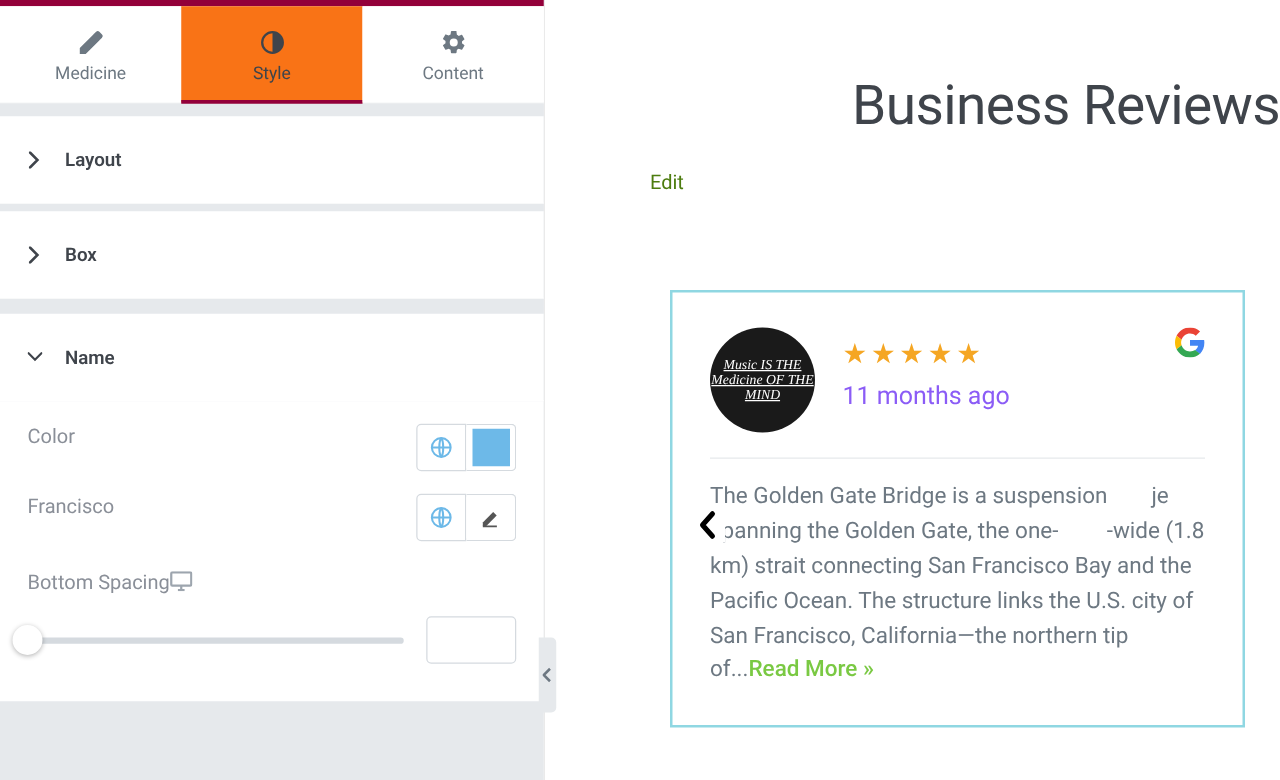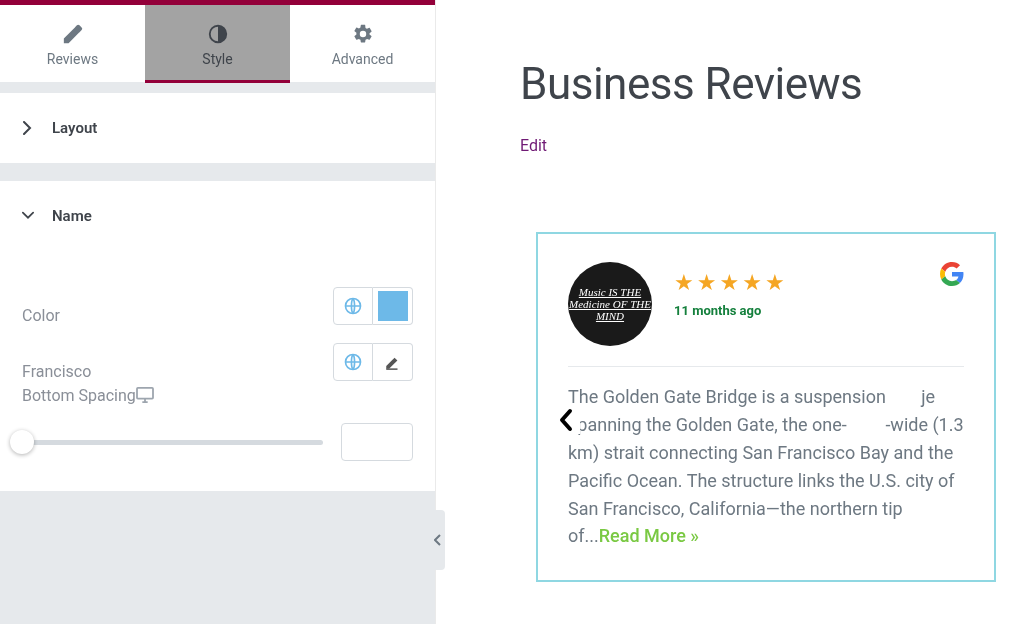--- a/index.html
+++ b/index.html
@@ -4,36 +4,36 @@
   <style>
     * { margin: 0; padding: 0; box-sizing: border-box; }
     html, body { width: 1024px; height: 624px; overflow: hidden; font-family: -apple-system, BlinkMacSystemFont, "Segoe UI", Roboto, Helvetica, Arial, sans-serif; background: #fff; }
     .app { display: flex; width: 1024px; height: 624px; }
 
     
     .panel { width: 436px; height: 624px; background: #fff; display: flex; flex-direction: column; border-right: 1px solid #eaeaea; position: relative; }
     .panel-topbar { height: 5px; background: #93003a; }
     .tabs { display: flex; height: 78px; border-bottom: 1px solid #e6e9ec; }
     .tab { flex: 1; display: flex; flex-direction: column; align-items: center; justify-content: center; gap: 3px; cursor: pointer; color: #6d7882; background: #fff; position: relative; }
-    .tab.active { background: #a3a3a3; color: #333; }
+    .tab.active { background: #f97316; color: #333; }
     .tab.active::after { content: ""; position: absolute; bottom: -1px; left: 0; right: 0; height: 3px; background: #93003a; }
     .tab .icon-wrap { width: 28px; height: 28px; display: flex; align-items: center; justify-content: center; }
     .tab-label { font-size: 14px; color: #6d7882; }
     .tab.active .tab-label { color: #3f444b; }
 
     .panel-body { flex: 1; overflow: hidden; background: #e6e9ec; }
     .blank-strip { height: 10px; background: #e6e9ec; }
 
     .section-head { display: flex; align-items: center; height: 70px; padding: 0 22px; background: #fff; cursor: pointer; border-bottom: 1px solid #fff; }
     .section-gap { height: 6px; background: #e6e9ec; }
     .section-head .caret { width: 12px; margin-right: 18px; display: flex; align-items: center; justify-content: center; }
     .section-head .title { font-size: 15px; font-weight: 600; color: #3f444b; }
 
     .section-open-body { background: #fff; padding: 18px 22px 30px 22px; }
-    .control-row { display: flex; align-items: flex-end; justify-content: space-between; height: 56px; }
+    .control-row { display: flex; align-items: flex-start; justify-content: space-between; height: 56px; }
     .control-label { font-size: 16px; color: #8a8f98; font-weight: 400; }
     .control-widgets { display: flex; align-items: center; gap: 0; }
     .mini-btn { width: 40px; height: 38px; border: 1px solid #d5dadf; background: #fff; display: flex; align-items: center; justify-content: center; cursor: pointer; }
     .mini-btn:first-child { border-top-left-radius: 4px; border-bottom-left-radius: 4px; }
     .mini-btn:last-child { border-top-right-radius: 4px; border-bottom-right-radius: 4px; border-left: none; }
     .swatch { width: 30px; height: 30px; background: #6db9e8; }
     .globe { color: #6db9e8; }
     .pencil-sm { color: #555; }
 
     .spacing-row { display: flex; align-items: center; height: 28px; margin-bottom: 14px; }
@@ -42,32 +42,32 @@
     .slider-row { display: flex; align-items: center; gap: 18px; }
     .slider { position: relative; flex: 1; height: 24px; display: flex; align-items: center; }
     .slider-track { height: 5px; background: #d5dadf; width: 100%; border-radius: 3px; }
     .slider-thumb { position: absolute; left: 0; top: 50%; transform: translate(-50%,-50%); width: 24px; height: 24px; border-radius: 50%; background: #fff; box-shadow: 0 1px 4px rgba(0,0,0,0.3); }
     .slider-num { width: 72px; height: 38px; border: 1px solid #d5dadf; border-radius: 4px; }
 
     .collapse-handle { position: absolute; right: -10px; top: 510px; width: 14px; height: 60px; background: #e6e9ec; border-top-right-radius: 4px; border-bottom-right-radius: 4px; display: flex; align-items: center; justify-content: center; color: #6d7882; cursor: pointer; font-size: 12px; }
 
     
     .preview { flex: 1; position: relative; padding: 58px 0 0 84px; }
-    .heading { font-size: 44px; font-weight: 400; color: #3f444b; letter-spacing: -0.5px; }
-    .edit-link { display: inline-block; margin-top: 26px; font-size: 16px; color: #701a75; cursor: pointer; }
+    .heading { font-size: 44px; font-weight: 400; color: #3f444b; letter-spacing: -0.5px; text-align: right; }
+    .edit-link { display: inline-block; margin-top: 26px; font-size: 16px; color: #4d7c0f; cursor: pointer; }
 
     .card-wrap { position: absolute; left: 536px; top: 232px; }
     .review-card { width: 460px; border: 2px solid #8fd7e2; padding: 28px 30px 30px 30px; background: #fff; }
     .card-head { display: flex; align-items: flex-start; gap: 22px; }
     .avatar { width: 84px; height: 84px; border-radius: 50%; background: #1a1a1a; color: #fff; display: flex; align-items: center; justify-content: center; text-align: center; font-family: Georgia, serif; font-style: italic; font-size: 11px; line-height: 1.1; text-decoration: underline; }
     .head-right { flex: 1; position: relative; }
     .author { font-size: 20px; font-weight: 600; color: #4fc0e8; }
     .stars { display: flex; gap: 3px; margin-top: 8px; }
     .star { color: #f5a623; font-size: 22px; }
-    .date { margin-top: 8px; font-size: 13px; color: #15803d; font-weight: bold; }
+    .date { margin-top: 8px; font-size: 20px; color: #8b5cf6; }
     .glogo { position: absolute; right: 0; top: 0; width: 24px; height: 24px; }
     .hr { height: 1px; background: #e6e9ec; margin: 20px 0 16px 0; }
     .review-text { font-size: 18px; line-height: 1.55; color: #6d7882; }
     .read-more { color: #7ac943; font-weight: 500; cursor: pointer; }
 
     .carousel-prev { position: absolute; left: 552px; top: 406px; width: 28px; height: 28px; display: flex; align-items: center; justify-content: center; cursor: pointer; background: #fff; }
 
     svg { display: block; }
   </style>
 </head>
@@ -78,54 +78,62 @@
   <div class="panel">
     <div class="panel-topbar"></div>
 
     <div class="tabs">
       <div class="tab">
         <span class="icon-wrap">
           <svg width="22" height="22" viewBox="0 0 24 24" fill="none" stroke="#6d7882" stroke-width="2">
               <path d="M3 17.25V21h3.75L17.81 9.94l-3.75-3.75L3 17.25zM20.71 7.04a1 1 0 0 0 0-1.41l-2.34-2.34a1 1 0 0 0-1.41 0l-1.83 1.83 3.75 3.75 1.83-1.83z" fill="#6d7882"></path>
             </svg>
         </span>
-        <span class="tab-label">Reviews</span>
+        <span class="tab-label">Medicine</span>
       </div>
       <div class="tab active">
         <span class="icon-wrap">
           <svg width="22" height="22" viewBox="0 0 24 24">
               <circle cx="12" cy="12" r="9" fill="none" stroke="#3f444b" stroke-width="2"></circle>
               <path d="M12 3 a9 9 0 0 1 0 18 z" fill="#3f444b"></path>
             </svg>
         </span>
         <span class="tab-label">Style</span>
       </div>
       <div class="tab">
         <span class="icon-wrap">
           <svg width="22" height="22" viewBox="0 0 24 24" fill="#6d7882">
               <path d="M19.14 12.94a7.49 7.49 0 0 0 .05-.94 7.49 7.49 0 0 0-.05-.94l2.03-1.58a.5.5 0 0 0 .12-.64l-1.92-3.32a.5.5 0 0 0-.61-.22l-2.39.96a7.03 7.03 0 0 0-1.62-.94l-.36-2.54A.5.5 0 0 0 13.9 2h-3.84a.5.5 0 0 0-.49.42l-.36 2.54c-.58.24-1.12.56-1.62.94l-2.39-.96a.5.5 0 0 0-.61.22L2.67 8.48a.5.5 0 0 0 .12.64l2.03 1.58c-.03.31-.05.63-.05.94s.02.63.05.94L2.79 14.16a.5.5 0 0 0-.12.64l1.92 3.32c.14.24.43.34.61.22l2.39-.96c.5.38 1.04.7 1.62.94l.36 2.54c.04.24.25.42.49.42h3.84c.24 0 .45-.18.49-.42l.36-2.54c.58-.24 1.12-.56 1.62-.94l2.39.96c.18.12.47.02.61-.22l1.92-3.32a.5.5 0 0 0-.12-.64l-2.03-1.58zM12 15.5A3.5 3.5 0 1 1 12 8.5a3.5 3.5 0 0 1 0 7z"></path>
             </svg>
         </span>
-        <span class="tab-label">Advanced</span>
+        <span class="tab-label">Content</span>
       </div>
     </div>
 
     <div class="panel-body">
       <div class="blank-strip"></div>
 
       <div class="section-head">
         <span class="caret">
           <svg width="10" height="14" viewBox="0 0 10 14">
               <path d="M1 1 L7 7 L1 13" fill="none" stroke="#3f444b" stroke-width="2" stroke-linecap="round"></path>
             </svg>
         </span>
         <span class="title">Layout</span>
       </div>
       <div class="section-gap"></div>
 
+      <div class="section-head">
+        <span class="caret">
+          <svg width="10" height="14" viewBox="0 0 10 14">
+              <path d="M1 1 L7 7 L1 13" fill="none" stroke="#3f444b" stroke-width="2" stroke-linecap="round"></path>
+            </svg>
+        </span>
+        <span class="title">Box</span>
+      </div>
       <div class="section-gap"></div>
 
       <div class="section-gap"></div>
 
       <div class="section-head">
         <span class="caret">
           <svg width="14" height="10" viewBox="0 0 14 10">
               <path d="M1 1 L7 7 L13 1" fill="none" stroke="#3f444b" stroke-width="2" stroke-linecap="round"></path>
             </svg>
         </span>
@@ -220,21 +228,21 @@
               <path fill="#FBBC05" d="M10.53 28.59c-.48-1.45-.76-2.99-.76-4.59s.27-3.14.76-4.59l-7.98-6.19C.92 16.46 0 20.12 0 24c0 3.88.92 7.54 2.56 10.78l7.97-6.19z"></path>
               <path fill="#34A853" d="M24 48c6.48 0 11.93-2.13 15.89-5.81l-7.73-6c-2.15 1.45-4.92 2.3-8.16 2.3-6.26 0-11.57-4.22-13.47-9.91l-7.98 6.19C6.51 42.62 14.62 48 24 48z"></path>
             </svg>
           </div>
         </div>
       </div>
       <div class="hr"></div>
       <div class="review-text">
         <span>The Golden Gate Bridge is a suspension </span>
         <span style="visibility:hidden">brid</span><span>je spanning the Golden Gate, the one-</span>
-        <span style="visibility:hidden">mile</span><span>-wide (1.3 km) strait connecting San Francisco Bay and the Pacific Ocean. The structure links the U.S. city of San Francisco, California—the northern tip of...</span><span class="read-more">Read More »</span>
+        <span style="visibility:hidden">mile</span><span>-wide (1.8 km) strait connecting San Francisco Bay and the Pacific Ocean. The structure links the U.S. city of San Francisco, California—the northern tip of...</span><span class="read-more">Read More »</span>
       </div>
     </div>
   </div>
 
   <div class="carousel-prev">
     <svg width="16" height="24" viewBox="0 0 16 24">
         <path d="M12 3 L4 12 L12 21" fill="none" stroke="#000" stroke-width="4" stroke-linecap="round" stroke-linejoin="round"></path>
       </svg>
   </div>
 </div>

